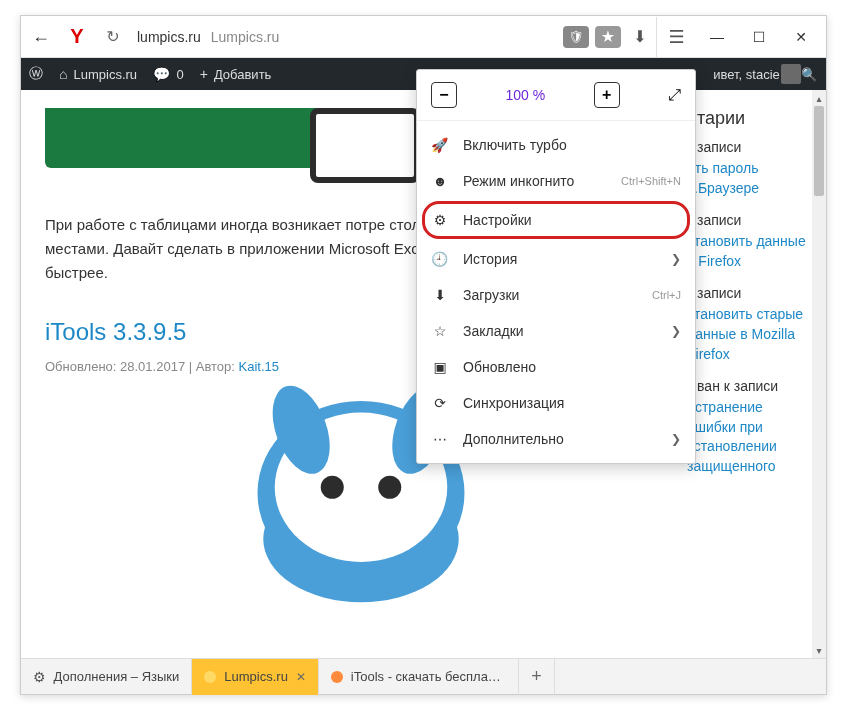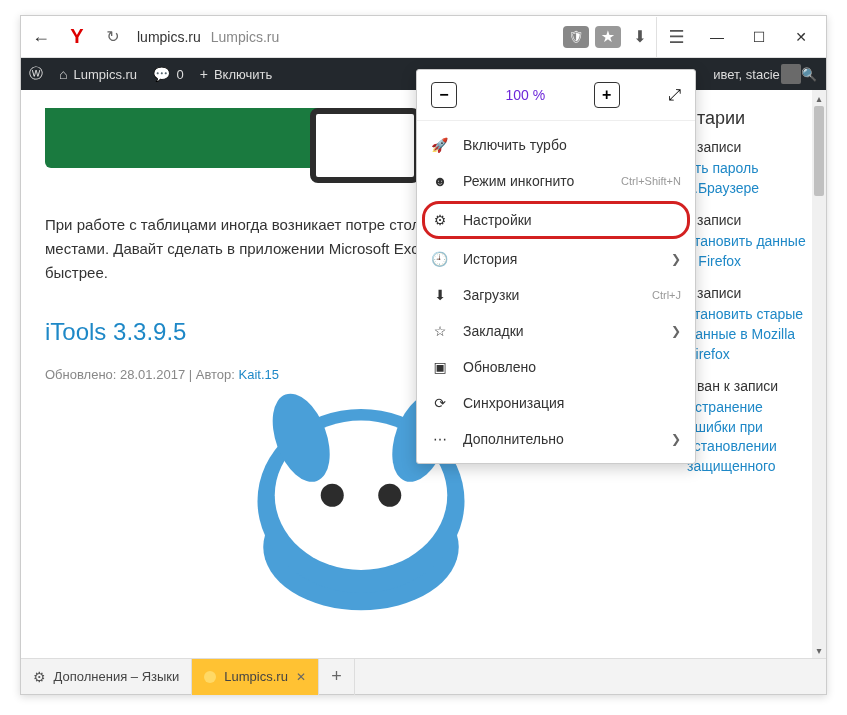--- a/index.html
+++ b/index.html
@@ -20,21 +20,21 @@
 .wp-bar{height:32px;background:#23282d;display:flex;align-items:center;padding:0 8px;color:#ddd;font-size:13px}
 .wp-item{display:flex;align-items:center;margin-right:16px;gap:6px}
 .wp-item .ic{font-size:14px}
 .wp-right{margin-left:auto;display:flex;align-items:center;gap:1px}
 .wp-avatar{width:20px;height:20px;background:#6a6a6a;border-radius:2px}
 .content{position:relative;height:calc(100% - 42px - 32px - 36px);overflow:hidden}
 .main-area{padding:18px 24px;width:680px;font-size:15px;color:#333;line-height:1.6}
 .hero-img{position:relative;width:375px;height:85px;margin-bottom:20px}
 .hero-green{position:absolute;left:0;top:0;width:305px;height:60px;background:#1a7a3f;border-radius:0 0 6px 6px}
 .hero-device{position:absolute;right:0;top:0;width:110px;height:75px;border:6px solid #2c2c2c;border-radius:8px;background:#fff}
-.article-title{color:#1e88c7;font-size:24px;font-weight:normal;margin-top:28px;margin-bottom:14px}
+.article-title{color:#1e88c7;font-size:24px;font-weight:normal;margin-top:28px;margin-bottom:6px}
 .meta{font-size:13px;color:#888;}
 .meta .auth{color:#1e88c7}
 .itools-logo{width:230px;height:230px;position:relative;margin:0 auto}
 .itools-logo svg{width:100%;height:100%}
 .sidebar{position:absolute;right:14px;top:0;width:125px;padding:8px 0;font-size:14px;color:#333}
 .sb-text{color:#333;margin:10px 0 4px}
 .sb-link{color:#1e88c7;display:block;margin-bottom:14px;line-height:1.4}
 .dropdown{position:absolute;left:395px;top:53px;width:280px;background:#fff;border:1px solid #ccc;box-shadow:0 4px 16px rgba(0,0,0,0.2);border-radius:3px;z-index:10}
 .zoom-row{display:flex;align-items:center;justify-content:space-between;padding:12px 14px;border-bottom:1px solid #eee}
 .zoom-btn{width:26px;height:26px;border:1.5px solid #333;border-radius:4px;display:flex;align-items:center;justify-content:center;font-size:16px;font-weight:bold}
@@ -86,21 +86,21 @@
     <div class="wp-item">
         <span class="ic">⌂</span>
         <span>Lumpics.ru</span>
       </div>
     <div class="wp-item">
         <span class="ic">💬</span>
         <span>0</span>
       </div>
     <div class="wp-item">
         <span class="ic">+</span>
-        <span>Включить</span>
+        <span>Добавить</span>
       </div>
     <div class="wp-right">
       <span>ивет, stacie</span>
       <div class="wp-avatar"></div>
       <span>🔍</span>
     </div>
   </div>
 
   <div class="content">
     <div class="main-area">
@@ -201,15 +201,19 @@
   <div class="tabs">
     <div class="tab">
         <span class="gear">⚙</span>
         <span>Дополнения – Языки</span>
       </div>
     <div class="tab active">
         <span class="dot"></span>
         <span>Lumpics.ru</span>
         <span class="close">✕</span>
       </div>
+    <div class="tab">
+        <span class="orange"></span>
+        <span style="white-space:nowrap;overflow:hidden;text-overflow:ellipsis">iTools - скачать бесплатно</span>
+      </div>
     <div class="tab new">+</div>
   </div>
 </div>
 
 </body></html>

